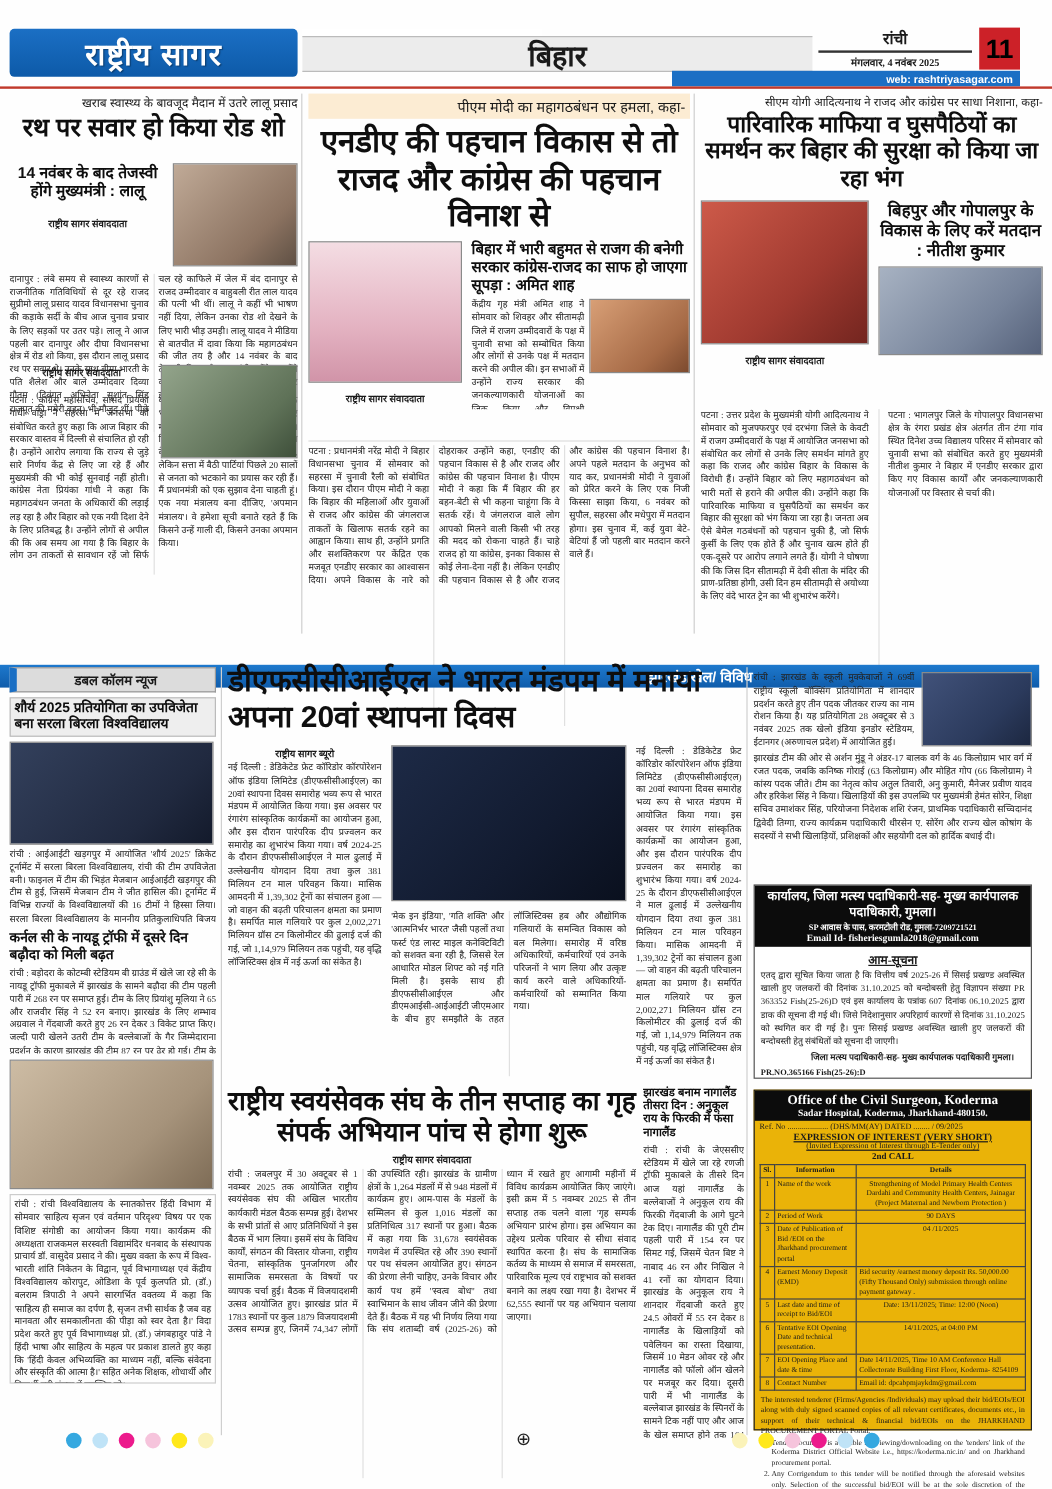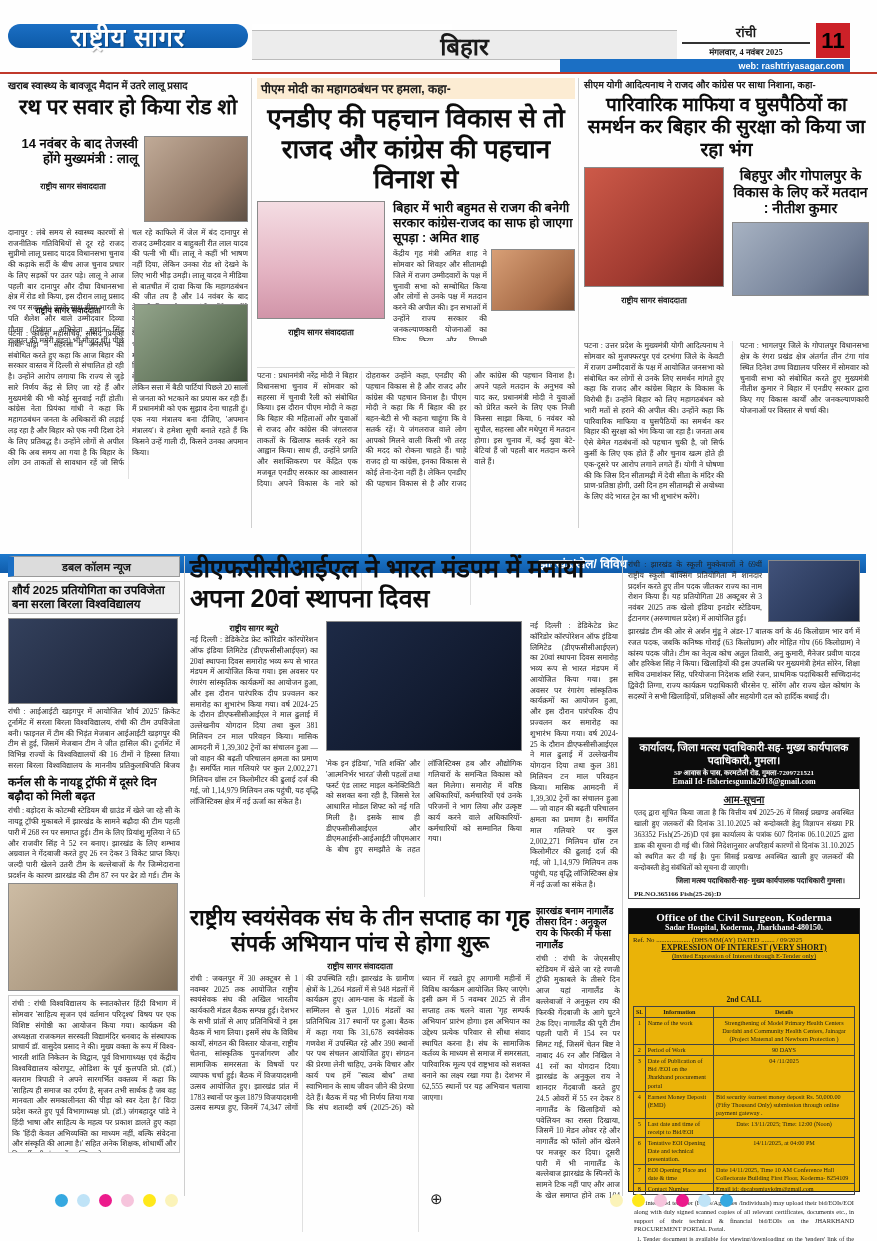--- a/index.html
+++ b/index.html
@@ -4,24 +4,24 @@
 <style>
   * { margin:0; padding:0; box-sizing:border-box; }
   html,body { background:#e9e9e9; }
   body { font-family:"Liberation Serif", serif; }
   .page {
     position:relative; width:877px; height:1241px; margin:0 auto;
     background:#fefefe; overflow:hidden; color:#1a1a1a;
   }
   
   .masthead-box {
-    position:absolute; left:8px; top:24px; width:240px; height:24px;
+    position:absolute; left:8px; top:24px; width:240px; height:40px;
     background:linear-gradient(180deg,#1b6fc4,#0d5aa8);
     display:flex; align-items:center; justify-content:center;
-    border-radius:14px;
+    border-radius:4px;
   }
   .masthead-brand {
     color:#fff; font-size:25px; font-weight:800; letter-spacing:1px;
     font-family:"Liberation Sans", sans-serif; text-shadow:1px 1px 1px rgba(0,0,0,.35);
   }
   .masthead-diamonds {
     position:absolute; left:252px; top:24px; width:200px; height:36px;
     background:#fff; color:#6fa3dd; font-size:13px; letter-spacing:3px;
     display:flex; align-items:center; justify-content:center; overflow:hidden;
   }
@@ -42,21 +42,21 @@
   }
   .web-strip {
     position:absolute; left:560px; top:59px; width:290px; height:13px;
     background:#1b6fc4; color:#fff; font-size:9px; font-weight:700;
     display:flex; align-items:center; justify-content:flex-end; padding-right:6px;
     font-family:"Liberation Sans", sans-serif;
   }
   .header-rule { position:absolute; left:0; top:72px; width:877px; height:2px; background:#c0392b; }
 
   
-  .kicker { font-weight:700; font-size:10px; text-align:left; font-family:"Liberation Sans", sans-serif; }
+  .kicker { font-weight:400; font-size:10px; text-align:right; font-family:"Liberation Sans", sans-serif; }
   .kicker.hl { background:#fcecd3; display:block; padding:2px 4px; }
   .headline { font-weight:800; font-family:"Liberation Sans", sans-serif; line-height:1.18; text-align:center; color:#0e0e0e; }
   .byline { font-weight:700; font-size:8px; text-align:center; margin:3px 0; font-family:"Liberation Sans", sans-serif; }
   .body-text { font-size:7.6px; line-height:1.42; text-align:justify; color:#222; overflow:hidden; }
   .cols2 { columns:2; column-gap:8px; column-rule:1px solid #e0e0e0; }
   .cols3 { columns:3; column-gap:8px; column-rule:1px solid #e0e0e0; }
   .photo { border:1px solid #8a8a8a; position:absolute; }
   .vrule { position:absolute; width:1px; background:#cfcfcf; }
 
   
@@ -88,21 +88,21 @@
   .notice-sign { font-size:7.3px; font-weight:700; text-align:right; padding:2px 14px 0 0; line-height:1.4; }
   .notice-pr { font-size:7px; font-weight:700; padding:4px 0 0 5px; }
 
   .koderma-box { border:1.5px solid #222; background:#eab308; }
   .koderma-head { background:#0c0c0c; color:#fff; text-align:center; padding:2px; }
   .koderma-title { font-size:11px; font-weight:800; font-family:"Liberation Serif", serif; }
   .koderma-sub { font-size:8px; font-weight:700; }
   .koderma-ref { font-size:6.8px; padding:2px 4px 0; }
   .koderma-eoi { text-align:center; font-size:8px; font-weight:800; text-decoration:underline; }
   .koderma-eoi2 { text-align:center; font-size:6.6px; text-decoration:underline; }
-  .koderma-call { text-align:center; font-size:7.5px; font-weight:800;margin-top:36px; }
+  .koderma-call { text-align:center; font-size:7.5px; font-weight:800; }
   table.eoi { border-collapse:collapse; width:calc(100% - 8px); margin:2px 4px; }
   table.eoi th, table.eoi td { border:1px solid #444; font-size:6.2px; padding:1px 2px; vertical-align:top; line-height:1.3; }
   table.eoi th { font-weight:800; text-align:center; }
   td.c { text-align:center; }
   .koderma-para { font-size:6.4px; text-align:justify; padding:2px 5px 0; line-height:1.35; }
   .koderma-notes { font-size:6.3px; text-align:justify; padding:1px 5px 0 14px; line-height:1.35; }
   .koderma-notes li { margin-bottom:1px; }
 
   
   .dots { position:absolute; display:flex; gap:9px; }
@@ -126,21 +126,21 @@
     <div class="edition-date">मंगलवार, 4 नवंबर 2025</div>
   </div>
   <div class="page-number-box">11</div>
   <div class="web-strip">web: rashtriyasagar.com</div>
   <div class="header-rule"></div>
 
   <div style="position:absolute; left:8px; top:78px; width:240px;">
     <div class="kicker">खराब स्वास्थ्य के बावजूद मैदान में उतरे लालू प्रसाद</div>
     <div class="headline" style="font-size:21px; margin-top:3px;">रथ पर सवार हो किया रोड शो</div>
     <div style="position:relative; margin-top:5px; height:88px;">
-      <div class="headline" style="font-size:13px; text-align:right; width:130px;margin-top:16px;">14 नवंबर के बाद तेजस्वी होंगे मुख्यमंत्री : लालू</div>
+      <div class="headline" style="font-size:13px; text-align:center; width:130px;margin-top:16px;">14 नवंबर के बाद तेजस्वी होंगे मुख्यमंत्री : लालू</div>
       <div class="byline" style="width:130px; margin-top:14px;">राष्ट्रीय सागर संवाददाता</div>
       <div class="photo" style="left:136px; top:0; width:104px; height:86px; background:linear-gradient(135deg,#c0aa97,#8c7361 70%,#5f5044);"></div>
     </div>
     <div class="body-text cols2" style="height:132px; margin-top:4px;">दानापुर : लंबे समय से स्वास्थ्य कारणों से राजनीतिक गतिविधियों से दूर रहे राजद सुप्रीमो लालू प्रसाद यादव विधानसभा चुनाव की कड़ाके सर्दी के बीच आज चुनाव प्रचार के लिए सड़कों पर उतर पड़े। लालू ने आज पहली बार दानापुर और दीघा विधानसभा क्षेत्र में रोड शो किया, इस दौरान लालू प्रसाद रथ पर सवार थे। उनके साथ बीमा भारती के पति शैलेश और बाले उम्मीदवार दिव्या गौतम (दिवंगत अभिनेता सुशांत सिंह राजपूत की ममेरी बहन) भी मौजूद थीं। पीछे चल रहे काफिले में जेल में बंद दानापुर से राजद उम्मीदवार व बाहुबली रीत लाल यादव की पत्नी भी थीं। लालू ने कहीं भी भाषण नहीं दिया, लेकिन उनका रोड शो देखने के लिए भारी भीड़ उमड़ी। लालू यादव ने मीडिया से बातचीत में दावा किया कि महागठबंधन की जीत तय है और 14 नवंबर के बाद तेजस्वी बिहार के मुख्यमंत्री बनेंगे। उन्होंने कहा कि महागठबंधन के सभी दल एकजुट होकर पूरे जोश से चुनाव लड़ रहे हैं।</div>
   </div>
 
   <div style="position:absolute; left:8px; top:300px; width:240px;">
     <div style="position:relative; margin-top:4px;">
       <div class="byline" style="width:120px;">राष्ट्रीय सागर संवाददाता</div>
       <div class="photo" style="left:126px; top:0; width:114px; height:78px; background:linear-gradient(135deg,#93a48b,#5e7157 70%,#3e4f3a);"></div>

